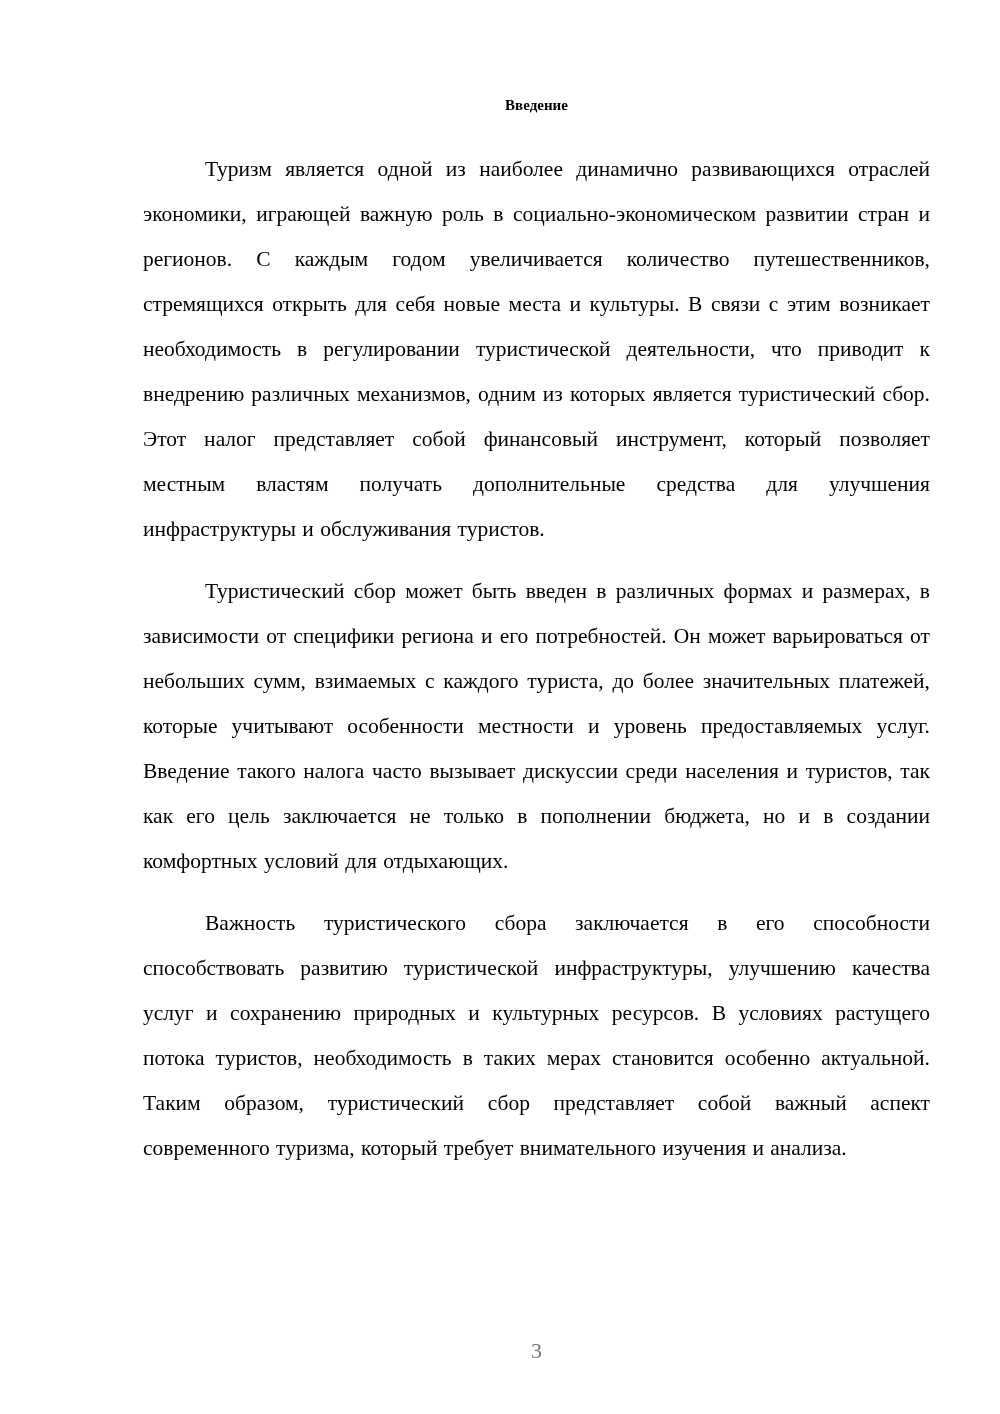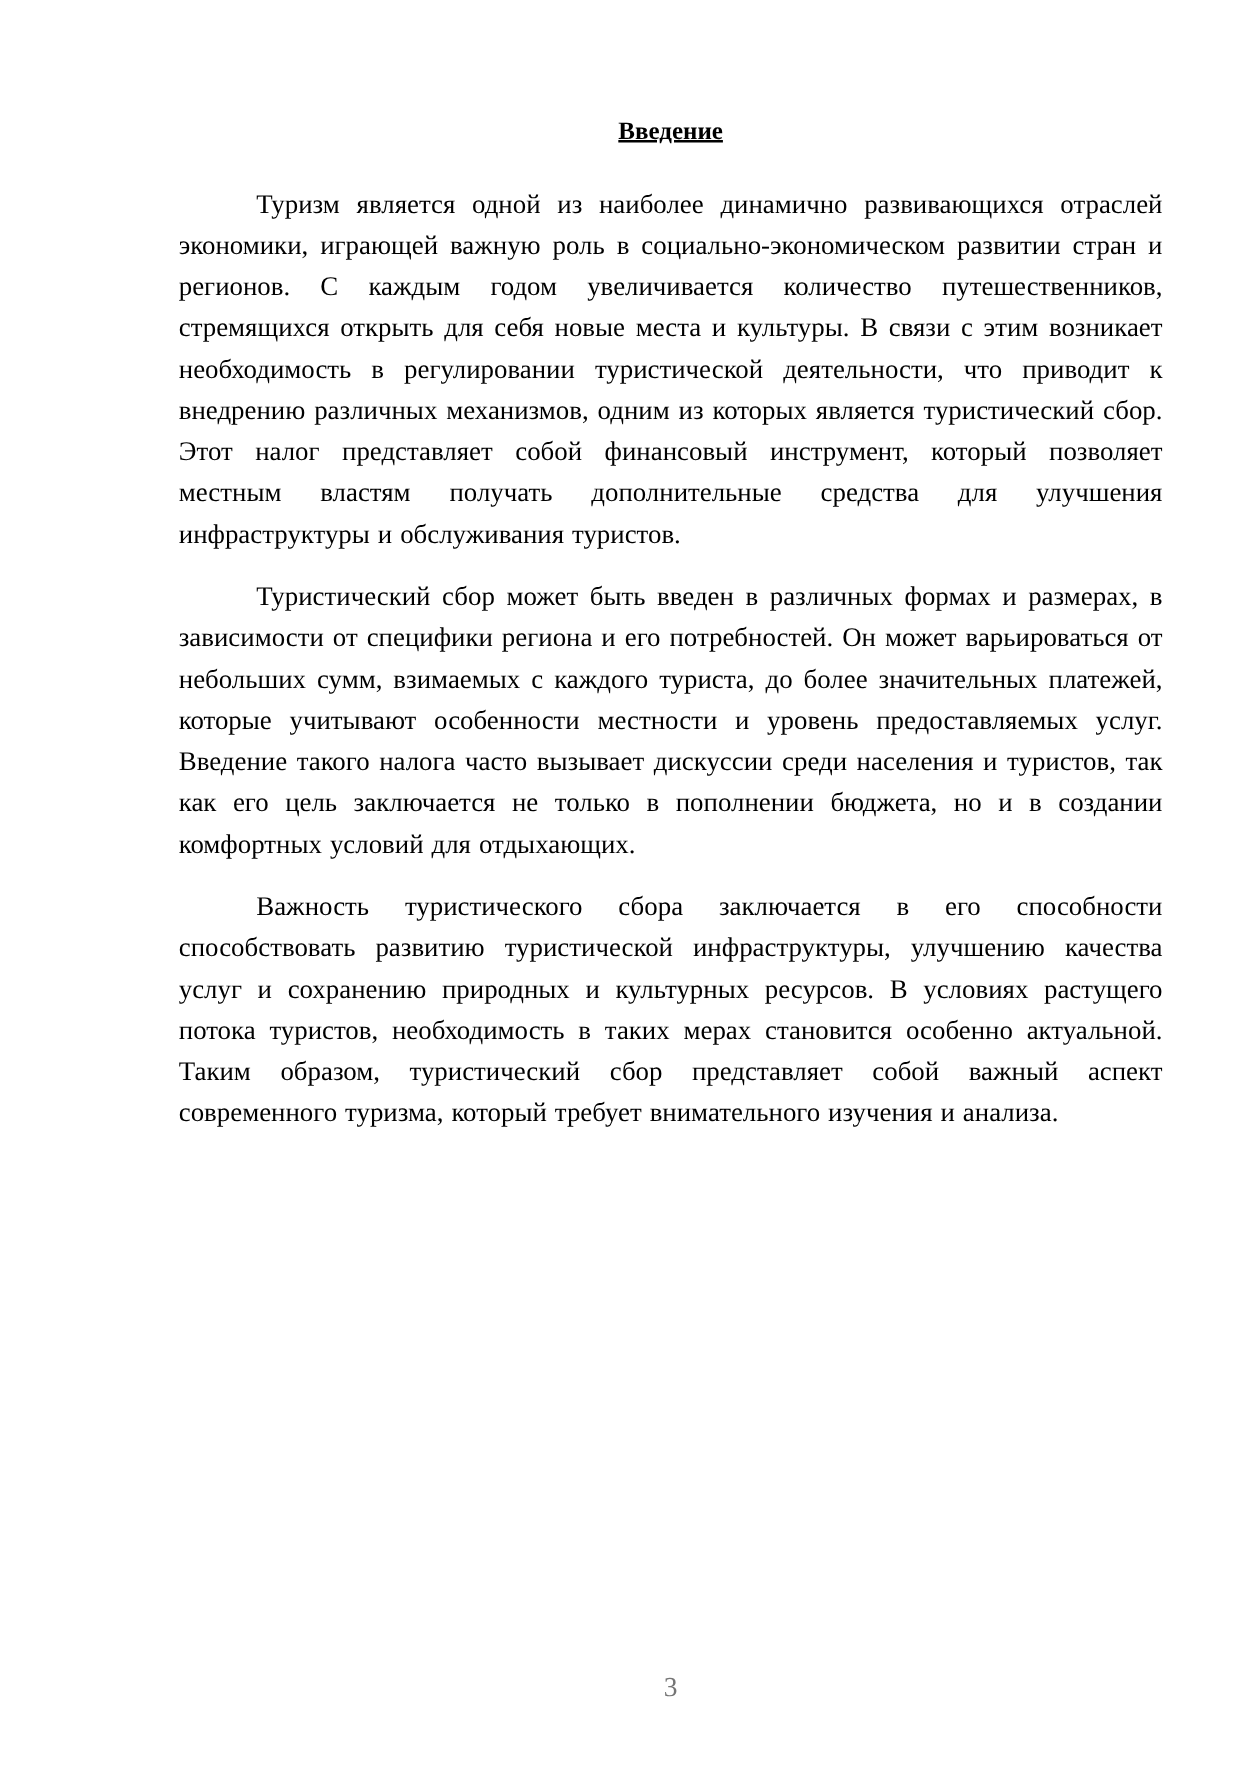--- a/index.html
+++ b/index.html
@@ -18,30 +18,29 @@
     overflow: hidden;
     box-sizing: border-box;
   }
   .content {
     position: absolute;
     top: 90px;
     left: 143px;
     width: 787px;
   }
   .doc-title {
-    font-size: 20px;
+    font-size: 15px;
     font-weight: bold;
     text-align: center;
     margin: 0 0 27px 0;
     line-height: 30px;
-    text-decoration: underline;
   }
   .doc-paragraph {
     font-size: 21.5px;
-    line-height: 33px;
+    line-height: 45px;
     text-align: justify;
     text-indent: 62px;
     margin: 0 0 17px 0;
     word-spacing: 1px;
   }
   .footer {
     position: absolute;
     left: 143px;
     width: 787px;
     bottom: 52px;

